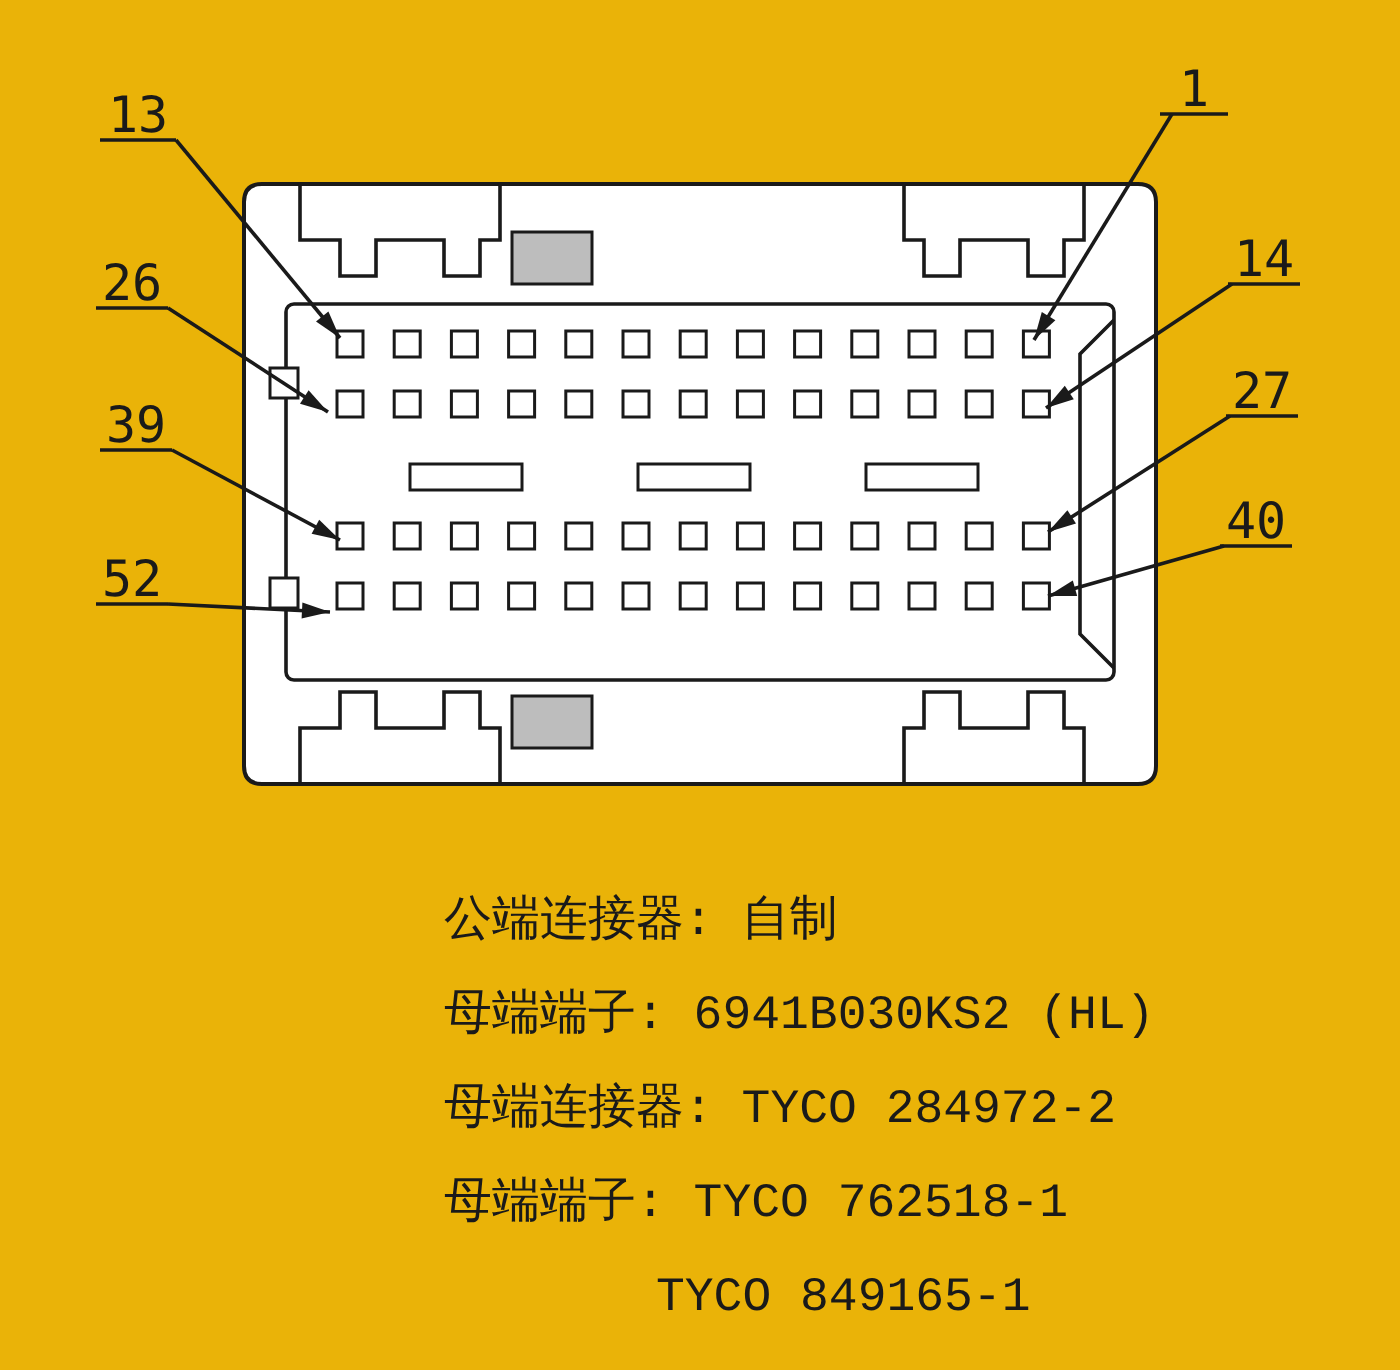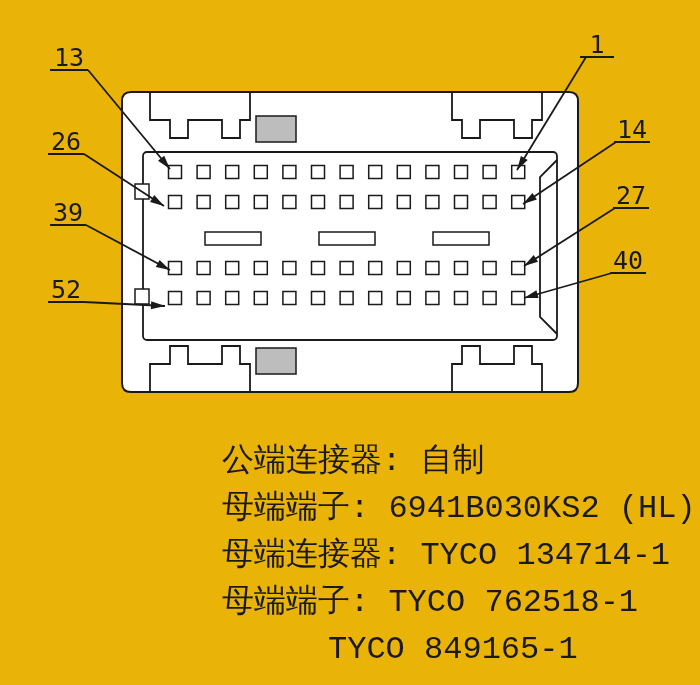--- a/index.html
+++ b/index.html
@@ -8,21 +8,21 @@
   svg{position:absolute;left:0;top:0;}
   .ln{stroke:#1a1a1a;stroke-width:1.8;fill:none;}
   .outer{stroke:#1a1a1a;stroke-width:2;fill:#ffffff;}
   .cavity{stroke:#1a1a1a;stroke-width:1.8;fill:#ffffff;}
   .pin{stroke:#1a1a1a;stroke-width:1.5;fill:#ffffff;}
   .slot{stroke:#1a1a1a;stroke-width:1.5;fill:#ffffff;}
   .shade{stroke:#1a1a1a;stroke-width:1.5;fill:#bdbdbd;}
   .key{stroke:#1a1a1a;stroke-width:1.5;fill:#ffffff;}
   .arrow{fill:#1a1a1a;stroke:none;}
   text{font-family:"DejaVu Sans Mono","Liberation Mono",monospace;font-size:25px;fill:#1a1a1a;text-anchor:middle;}
-  .notes{position:absolute;left:222px;top:438px;font-size:32px;color:#1a1a1a;}
+  .notes{position:absolute;left:222px;top:438px;font-size:24px;color:#1a1a1a;}
   .notes div{height:47px;line-height:47px;white-space:pre;}
   .notes .indent{padding-left:106px;}
 </style>
 </head>
 <body>
 
 <div class="canvas">
 
   <svg width="700" height="430" viewBox="0 0 700 430">
 
@@ -153,18 +153,18 @@
       <text x="628" y="269">40</text>
       <line class="ln" x1="610" y1="273" x2="646" y2="273"></line>
       <line class="ln" x1="612" y1="273" x2="524" y2="298"></line>
       <polygon class="arrow" points="524,298 536.4,290.3 538.6,298.0"></polygon>
     </g>
   </svg>
 
   <div class="notes">
     <div>公端连接器: 自制</div>
     <div>母端端子: 6941B030KS2 (HL)</div>
-    <div>母端连接器: TYCO 134714-1</div>
+    <div>母端连接器: TYCO 284972-2</div>
     <div>母端端子: TYCO 762518-1</div>
     <div class="indent">TYCO 849165-1</div>
   </div>
 
 </div>
 
 </body></html>

